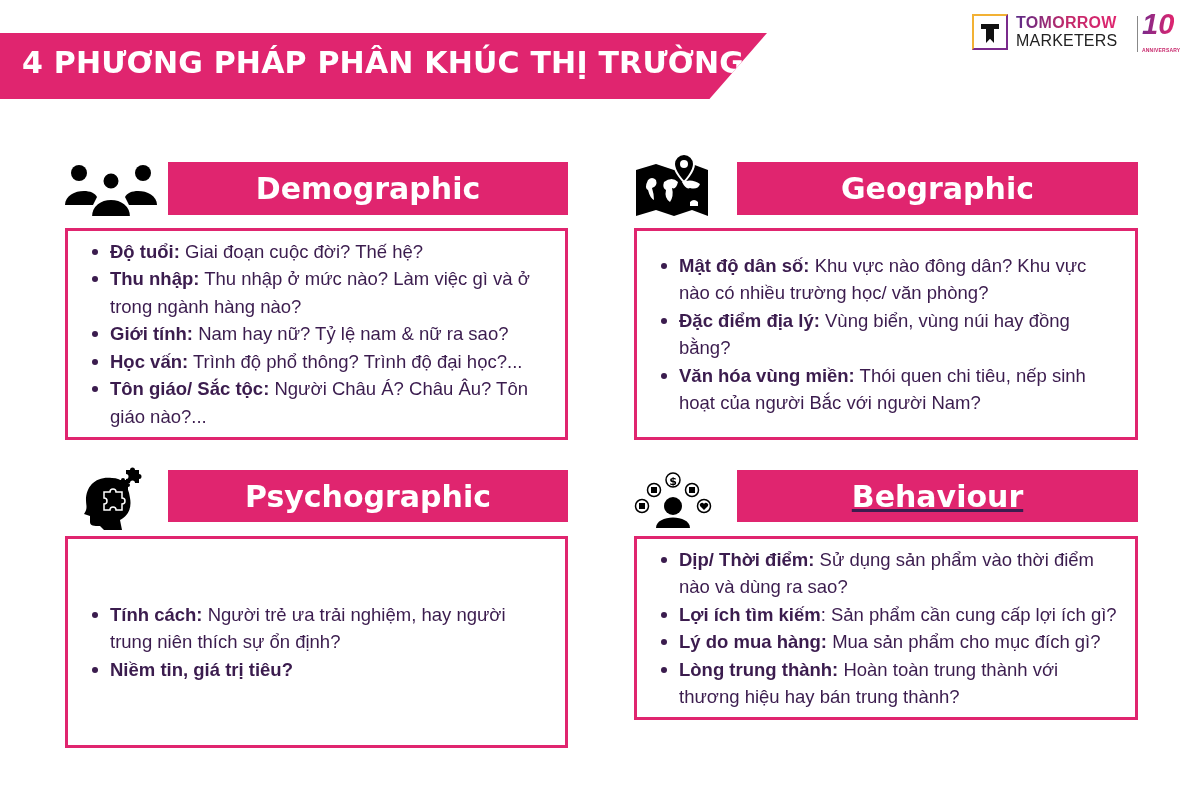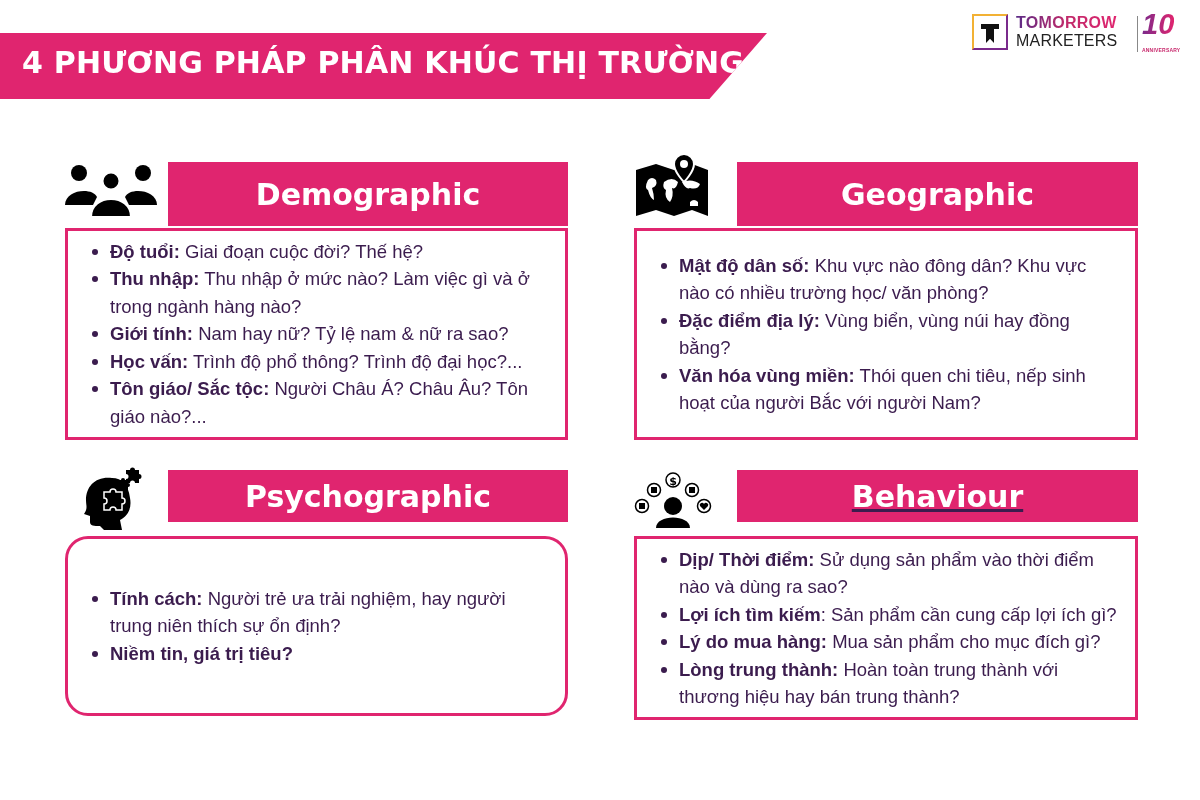--- a/index.html
+++ b/index.html
@@ -34,21 +34,21 @@
     }
     .logo-text2 { position: absolute; left: 44px; top: 18px; font-size: 16px; color: #222; letter-spacing: 0.2px; }
     .logo-divider { position: absolute; left: 165px; top: 2px; width: 1px; height: 36px; background: #888; }
     .logo-ten {
       position: absolute; left: 170px; top: -6px; font-size: 29px; font-weight: bold; font-style: italic;
       background: linear-gradient(90deg,#7a2a8b,#e0256f); -webkit-background-clip: text; background-clip: text; color: transparent; text-align: center;
     }
     .logo-anniv { position: absolute; left: 170px; top: 33px; font-size: 5px; font-weight: bold; color: #c8286c; letter-spacing: 0.2px; }
 
     .section-header {
-      position: absolute; height: 64px; background: #e0256f;
+      position: absolute; height: 53px; background: #e0256f;
       display: flex; align-items: center; justify-content: center;
     }
     .section-title {
       color: #fff; font-family: "DejaVu Sans", sans-serif; font-weight: bold; font-size: 30px;
     }
     .icon { position: absolute; }
 
     .content-box {
       position: absolute; border: 3px solid #e0256f; background: #fff;
       display: flex; flex-direction: column; justify-content: center;
@@ -127,21 +127,21 @@
 
 <svg class="icon" style="left:82px;top:466px;" width="60" height="64" viewBox="0 0 60 64">
   <path d="M30 12 C14 10 4 20 4 34 C4 40 6 42 2 48 L8 50 L8 56 C8 60 12 60 18 60 L22 64 L40 64 L38 54 C46 50 50 42 48 32 C46 18 40 12 30 12 Z" fill="#000"></path>
   <path d="M22 26 h6 a3 3 0 0 1 6 0 h6 v6 a3 3 0 0 1 0 6 v6 h-6 a3 3 0 0 0 -6 0 h-6 v-6 a3 3 0 0 0 0 -6 z" fill="none" stroke="#fff" stroke-width="1.5"></path>
   <path d="M44 4 h4 a2.5 2.5 0 0 1 5 0 h4 v4 a2.5 2.5 0 0 1 0 5 v4 h-4 a2.5 2.5 0 0 0 -5 0 h-4 v-4 a2.5 2.5 0 0 0 0 -5 z" fill="#000"></path>
   <path d="M36 14 h3 a2 2 0 0 1 4 0 h3 v3 a2 2 0 0 1 0 4 v3 h-3 a2 2 0 0 0 -4 0 h-3 v-3 a2 2 0 0 0 0 -4 z" fill="#000"></path>
 </svg>
 <div class="section-header" style="left:168px;top:470px;width:400px;height:52px;">
   <span class="section-title">Psychographic</span>
 </div>
-<div class="content-box" style="left:65px;top:536px;width:503px;height:180px;border-radius:23px;">
+<div class="content-box" style="left:65px;top:536px;width:503px;height:212px;">
   <ul>
     <li><b>Tính cách:</b><span> Người trẻ ưa trải nghiệm, hay người trung niên thích sự ổn định?</span></li>
     <li><b>Niềm tin, giá trị tiêu?</b><span></span></li>
   </ul>
 </div>
 
 <svg class="icon" style="left:634px;top:466px;" width="78" height="62" viewBox="0 0 78 62">
   <circle cx="8" cy="40" r="6.5" fill="#fff" stroke="#000" stroke-width="1.5"></circle>
   <rect x="5" y="37" width="6" height="6" fill="#000"></rect>
   <circle cx="20" cy="24" r="6.5" fill="#fff" stroke="#000" stroke-width="1.5"></circle>

